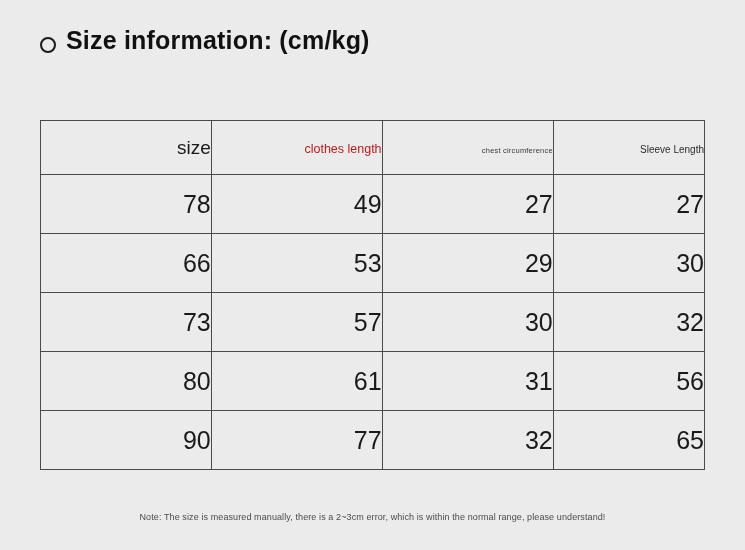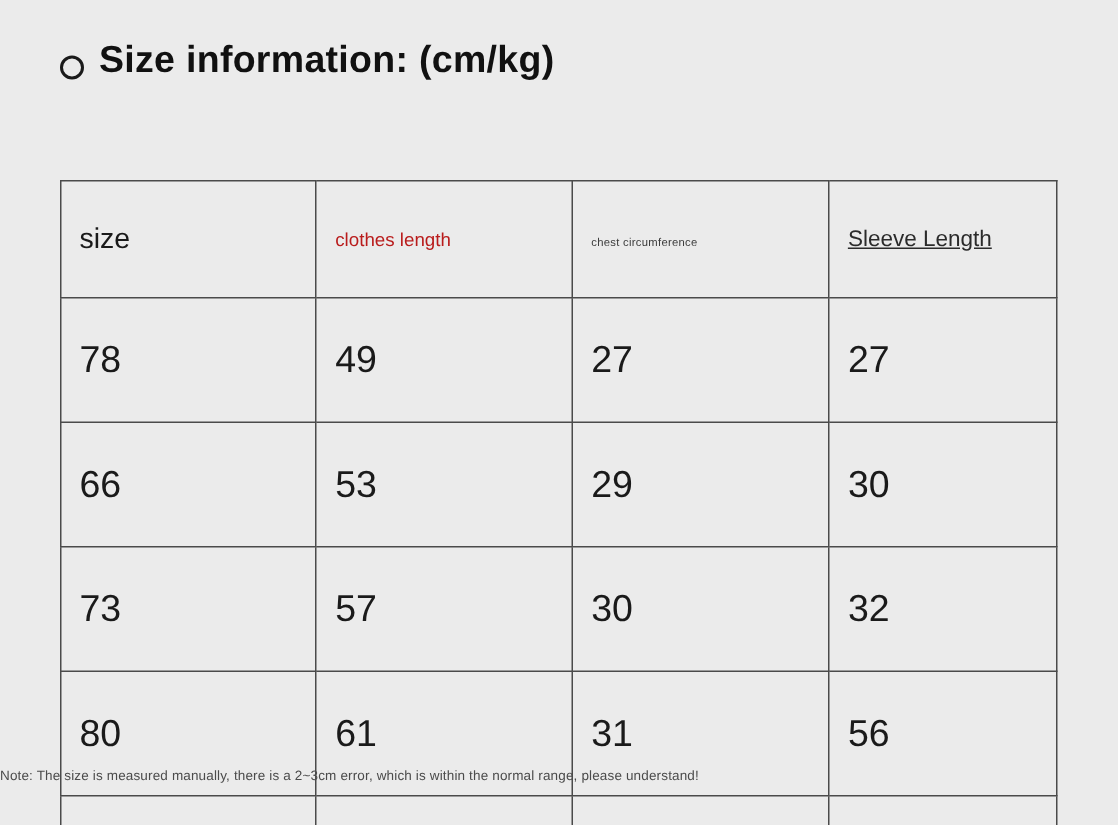--- a/index.html
+++ b/index.html
@@ -46,23 +46,23 @@
   table.size-table {
     position: absolute;
     left: 40px;
     top: 120px;
     width: 665px;
     border-collapse: collapse;
     background: transparent;
   }
   table.size-table td {
     border: 1.5px solid #4a4a4a;
-    text-align: left;
+    text-align: right;
     vertical-align: middle;
-    padding: 12px;
+    padding: 0;
     margin-left: 18px;
   }
   
   col.c1 { width: 175px; }
   col.c2 { width: 175px; }
   col.c3 { width: 175px; }
   col.c4 { width: 155px; }
 
   tr.head-row td {
     height: 53px;
@@ -80,37 +80,36 @@
     font-weight: 400;
     color: #b91c1c;
   }
   .head-chest {
     font-size: 7.5px;
     font-weight: 400;
     color: #3a3a3a;
     letter-spacing: 0.2px;
   }
   .head-sleeve {
-    font-size: 15px;
+    font-size: 10px;
     font-weight: 400;
     color: #2b2b2b;
-    text-decoration: underline;
   }
   .cell-val {
     font-size: 25px;
     font-weight: 400;
     color: #1a1a1a;
     line-height: 1;
   }
   .note {
     position: absolute;
     left: 0;
     right: 0;
     top: 512px;
-    text-align: left;
+    text-align: center;
     font-size: 9px;
     color: #4b4b4b;
     letter-spacing: 0.1px;
   }
 </style>
 </head>
 <body>
 
 <div class="page">
 

